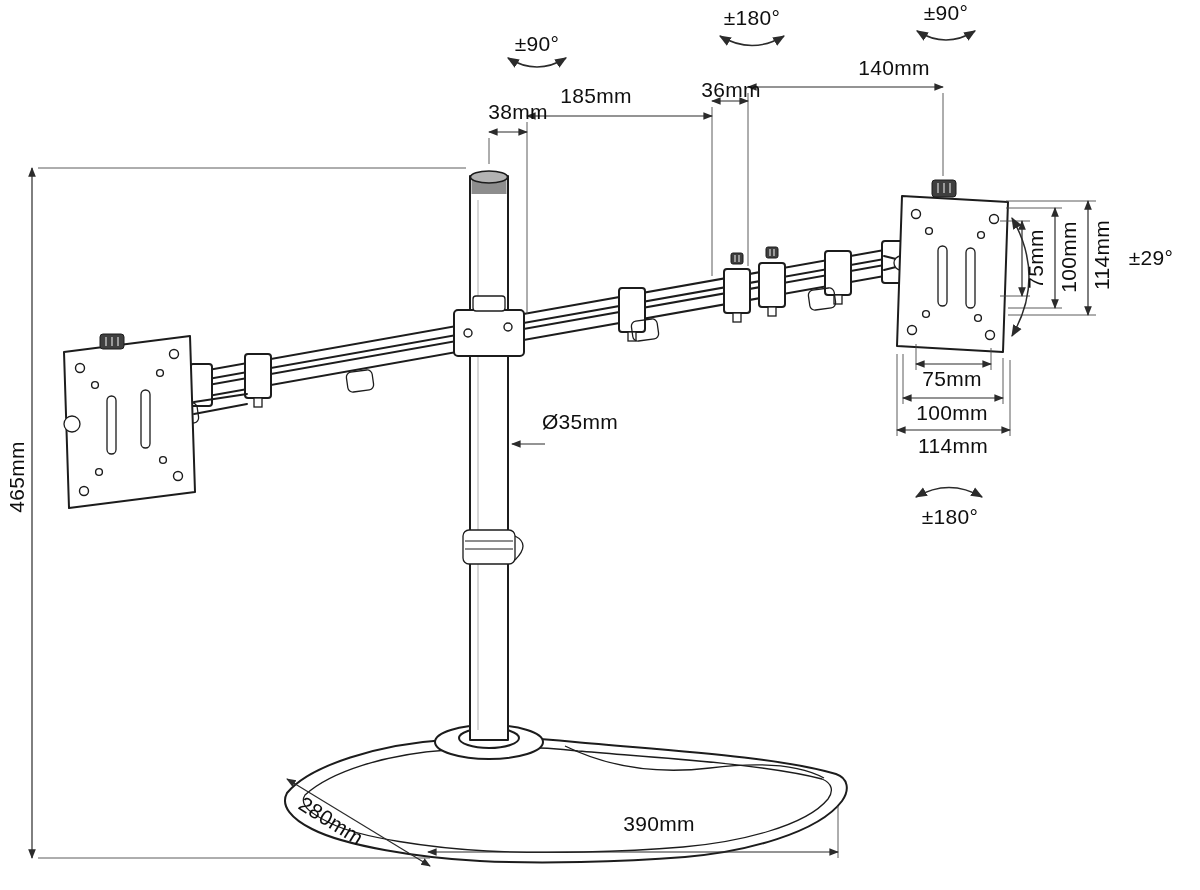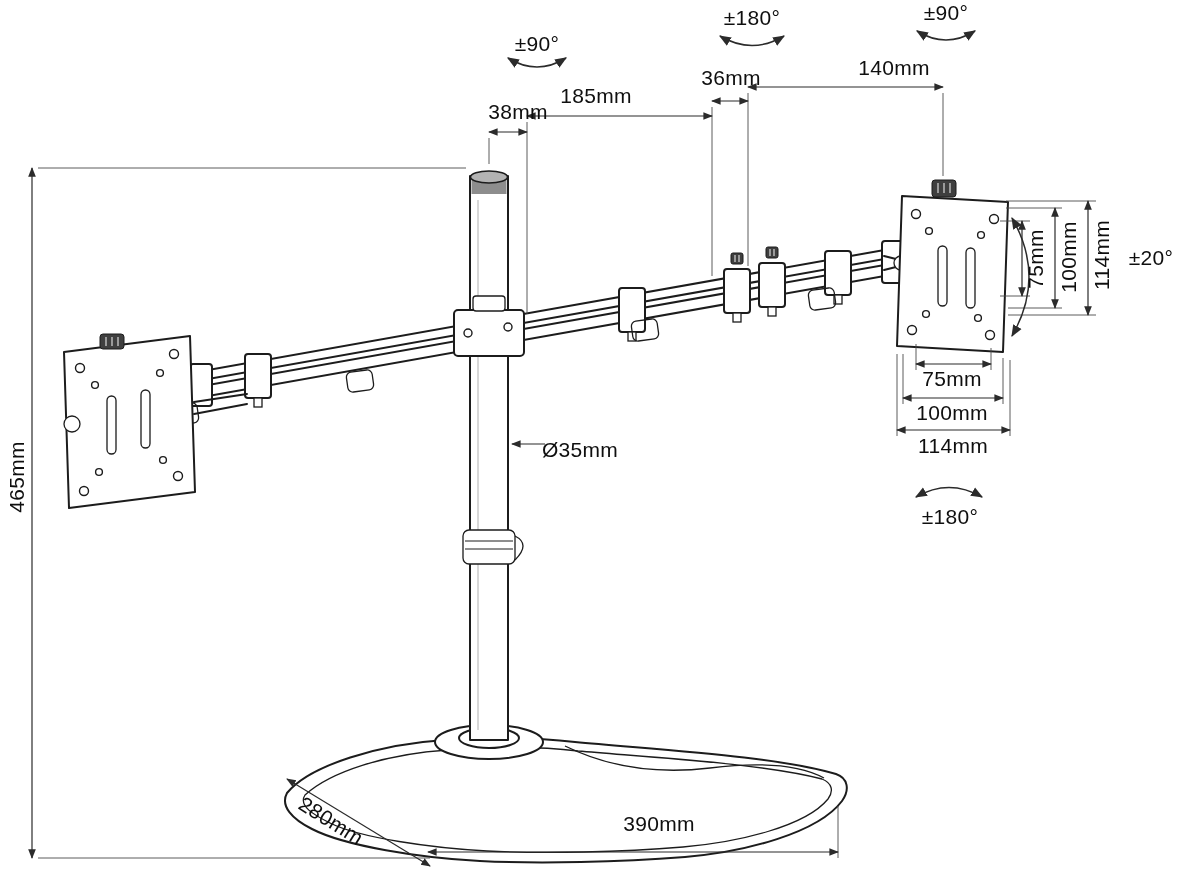--- a/index.html
+++ b/index.html
@@ -194,34 +194,34 @@
       <path class="arc" d="M 720,36 Q 752,55 784,36"></path>
       <path class="arc" d="M 917,31 Q 946,49 975,31"></path>
       <path class="arc" d="M 1012,218 Q 1046,277 1012,336"></path>
       <path class="arc" d="M 916,497 Q 949,478 982,497"></path>
     </g>
   </svg>
 
   <span class="lbl" style="left:537px;top:44px">±90°</span>
   <span class="lbl" style="left:752px;top:18px">±180°</span>
   <span class="lbl" style="left:946px;top:13px">±90°</span>
-  <span class="lbl" style="left:1151px;top:258px">±20°</span>
+  <span class="lbl" style="left:1151px;top:258px">±29°</span>
   <span class="lbl" style="left:950px;top:517px">±180°</span>
 
   <span class="lbl" style="left:518px;top:112px">38mm</span>
   <span class="lbl" style="left:596px;top:96px">185mm</span>
-  <span class="lbl" style="left:731px;top:78px">36mm</span>
+  <span class="lbl" style="left:731px;top:90px">36mm</span>
   <span class="lbl" style="left:894px;top:68px">140mm</span>
 
   <span class="lbl rot-ccw" style="left:1036px;top:259px">75mm</span>
   <span class="lbl rot-ccw" style="left:1069px;top:257px">100mm</span>
   <span class="lbl rot-ccw" style="left:1102px;top:255px">114mm</span>
 
   <span class="lbl" style="left:952px;top:379px">75mm</span>
   <span class="lbl" style="left:952px;top:413px">100mm</span>
   <span class="lbl" style="left:953px;top:446px">114mm</span>
 
-  <span class="lbl" style="left:580px;top:450px">Ø35mm</span>
+  <span class="lbl" style="left:580px;top:422px">Ø35mm</span>
   <span class="lbl rot-ccw" style="left:17px;top:477px">465mm</span>
   <span class="lbl rot32" style="left:331px;top:821px">280mm</span>
   <span class="lbl" style="left:659px;top:824px">390mm</span>
 
 </div>
 
 </body></html>

